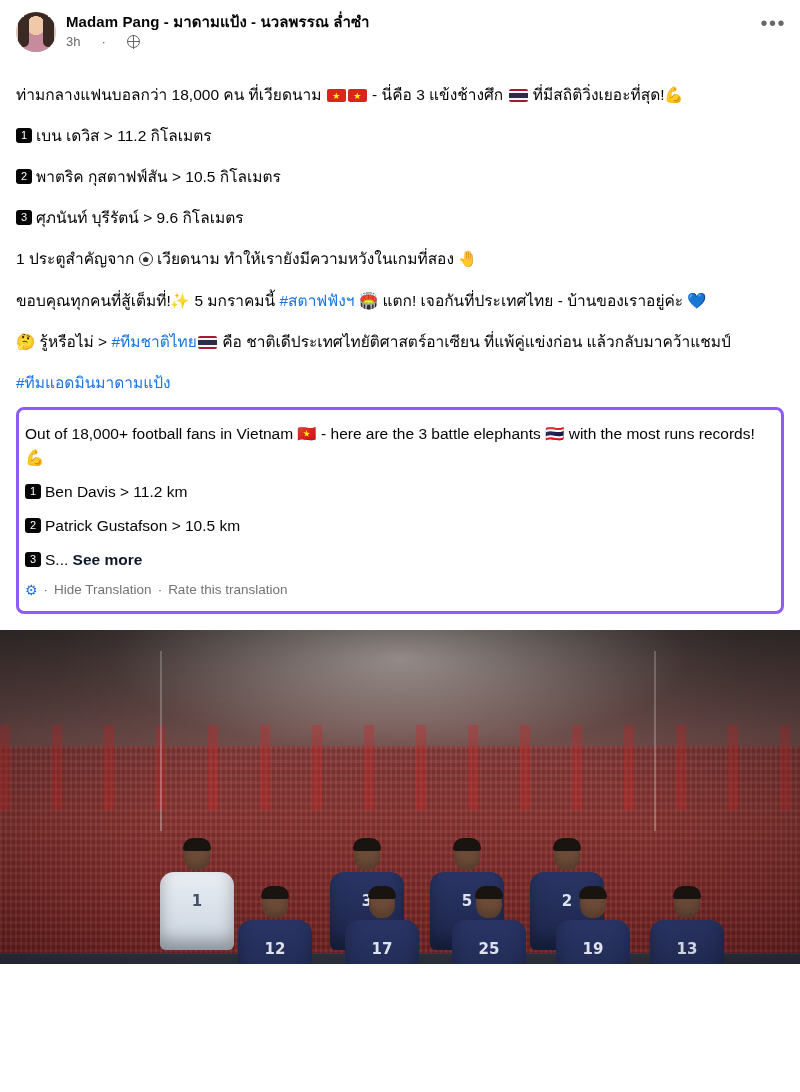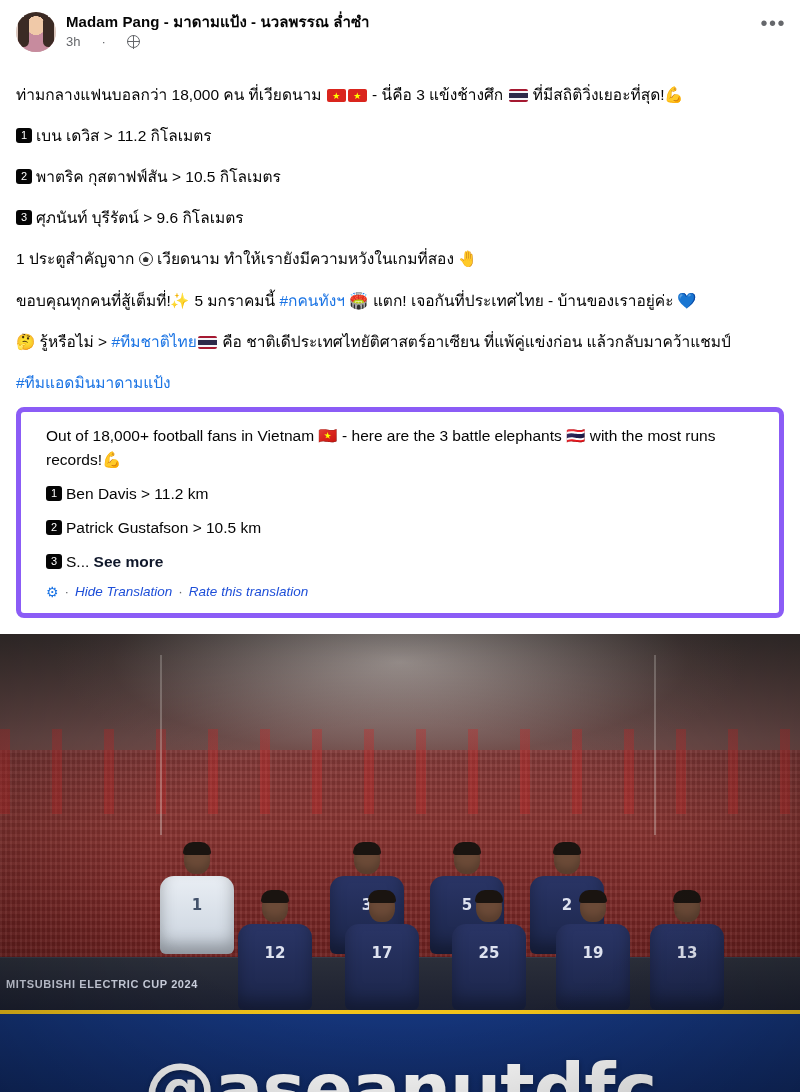--- a/index.html
+++ b/index.html
@@ -5,21 +5,21 @@
   * { box-sizing: border-box; }
   html, body {
     margin: 0; padding: 0;
     width: 800px; height: 1092px;
     background: #ffffff;
     font-family: "Liberation Sans", sans-serif;
     -webkit-font-smoothing: antialiased;
   }
   .post {
     width: 800px;
-    height: 1092px;
+    height: 964px;
     background: #fff;
     position: relative;
     overflow: hidden;
   }
 
   
   .post-header {
     display: flex;
     align-items: flex-start;
     padding: 12px 16px 0 16px;
@@ -169,47 +169,46 @@
     width: 6px; height: 6px;
     margin: -3px 0 0 -3px;
     background: #333;
     clip-path: polygon(50% 0, 100% 38%, 81% 100%, 19% 100%, 0 38%);
   }
   .hashtag-block { margin-top: 6px; }
 
   
   .translation {
     margin: 12px 16px 0 16px;
-    border: 5px solid #8b5cf6;
+    border: 3px solid #8b5cf6;
     border-radius: 8px;
-    padding: 12px 14px 10px 25px;
+    padding: 12px 14px 10px 6px;
     font-size: 15.5px;
     line-height: 1.55;
     color: #050505;
   }
   .translation p { margin: 0 0 10px 0; }
   .translation p:last-of-type { margin-bottom: 6px; }
   .see-more {
     font-weight: bold;
     color: #0f172a;
     cursor: pointer;
   }
   .translation-footer {
     display: flex;
     align-items: center;
     gap: 6px;
     font-size: 13.5px;
     color: #65676b;
     margin-top: 8px;
   }
   .translation-footer .link {
-    color: #1d4ed8;
+    color: #737373;
     text-decoration: none;
     cursor: pointer;
-    font-style: italic;
   }
   .gear-icon {
     color: #1b74e4;
     font-size: 14px;
     line-height: 1;
   }
 
   
   .photo {
     margin-top: 16px;
@@ -392,21 +391,21 @@
     </p>
     <p>
       <span class="numbox">3</span><span>ศุภนันท์ บุรีรัตน์ &gt; 9.6 กิโลเมตร</span>
     </p>
 
     <p>
       <span>1 ประตูสำคัญจาก </span><span class="ball"></span><span> เวียดนาม ทำให้เรายังมีความหวังในเกมที่สอง 🤚</span>
     </p>
 
     <p>
-      <span>ขอบคุณทุกคนที่สู้เต็มที่!✨ 5 มกราคมนี้ </span><span class="hashtag">#กคนทังฯ</span><span> 🏟️ แตก! เจอกันที่ประเทศไทย - บ้านของเราอยู่ค่ะ 💙</span>
+      <span>ขอบคุณทุกคนที่สู้เต็มที่!✨ 5 มกราคมนี้ </span><span class="hashtag">#สตาฟฟังฯ</span><span> 🏟️ แตก! เจอกันที่ประเทศไทย - บ้านของเราอยู่ค่ะ 💙</span>
     </p>
 
     <p>
       <span>🤔 รู้หรือไม่ &gt; </span><span class="hashtag">#ทีมชาติไทย</span><span class="flag flag-th"></span><span> คือ ชาติเดีประเทศไทยัติศาสตร์อาเซียน ที่แพ้คู่แข่งก่อน แล้วกลับมาคว้าแชมป์</span>
     </p>
 
 
     <p class="hashtag hashtag-block">#ทีมแอดมินมาดามแป้ง</p>
   </div>
 

